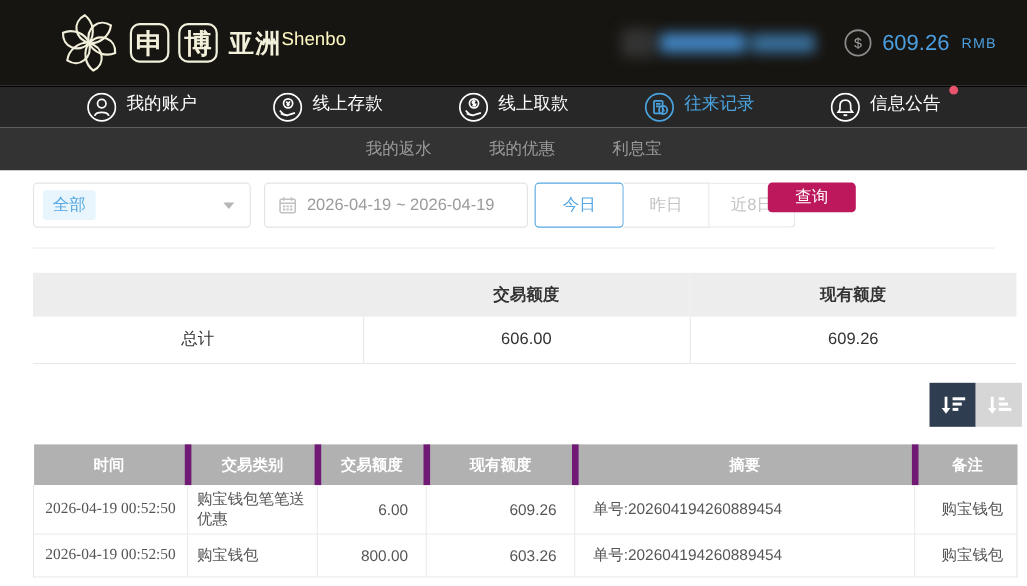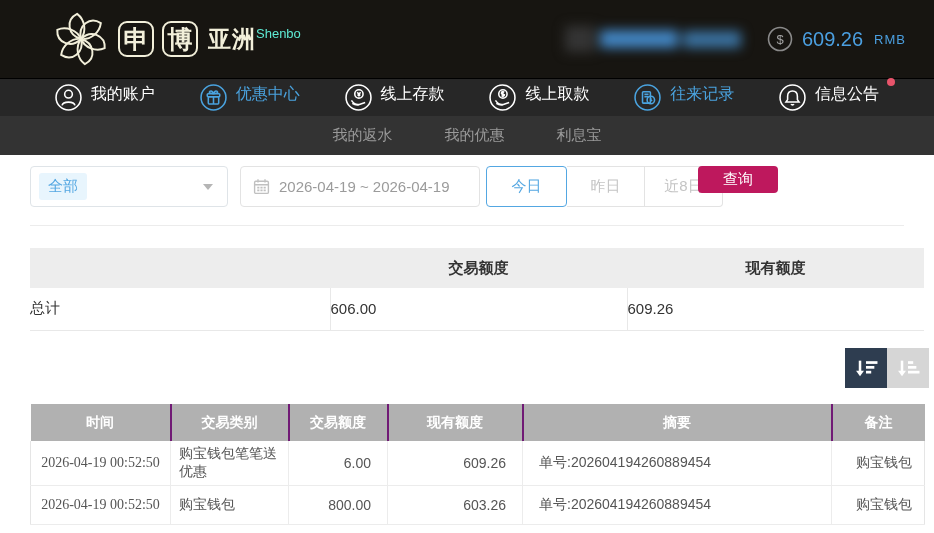--- a/index.html
+++ b/index.html
@@ -6,21 +6,21 @@
   html,body { width:934px; height:533px; }
   body { font-family:"Liberation Sans", sans-serif; background:#fff; overflow:hidden; }
 
   
   .header { height:78px; background:#171511; display:flex; align-items:center; justify-content:space-between; padding:0 28px 0 52px; }
   .logo { display:flex; align-items:center; gap:8px; color:#f2efda; }
   .logo-flower { width:58px; height:58px; }
   .logo-box { width:36px; height:36px; border:2px solid #f2efda; border-radius:9px; display:flex; align-items:center; justify-content:center; font-size:25px; font-weight:bold; }
   .logo-right { display:flex; flex-direction:row; line-height:1.05; margin-left:2px; }
   .logo-region { font-size:23px; font-weight:bold; letter-spacing:1px; }
-  .logo-en { font-size:13px; color:#5eead4; }
+  .logo-en { font-size:17px; color:#fef9c3; }
   .account { display:flex; align-items:center; gap:26px; }
   .user-blur { display:flex; align-items:center; gap:5px; filter:blur(6px); }
   .ub1 { width:30px; height:26px; background:#343434; }
   .ub2 { width:78px; height:18px; background:#4285c2; border-radius:2px; }
   .ub3 { width:58px; height:17px; background:#3a719f; border-radius:2px; }
   .balance { display:flex; align-items:center; gap:9px; }
   .dollar-circle { width:26px; height:26px; }
   .balance-amount { color:#4b9fe0; font-size:20px; }
   .balance-cur { color:#4b9fe0; font-size:13px; margin-left:2px; letter-spacing:1px; }
 
@@ -50,33 +50,33 @@
   .qbtn:last-child { border-radius:0 4px 4px 0; }
   .qbtn.active { border:1px solid #54a7e2; color:#54a7e2; border-radius:4px; }
 
   .search-btn { position:absolute; left:698px; top:11px; width:80px; height:27px; background:#be185d; border:none; border-radius:4px; color:#fff; font-size:15px; cursor:pointer; }
 
   .divider { position:absolute; top:70px; left:30px; width:874px; border-top:1px solid #ececec; }
 
   
   .summary { position:absolute; top:93px; left:30px; width:894px; border-collapse:collapse; table-layout:fixed; font-size:15px; color:#333; }
   .summary thead td { background:#ededed; height:40px; text-align:center; font-weight:bold; }
-  .summary tbody td { height:42px; text-align:left; background:#fff; border:1px solid #e8e8e8; border-top:none; }
+  .summary tbody td { height:42px; text-align:center; background:#fff; border:1px solid #e8e8e8; border-top:none; }
   .summary tbody td:first-child { border-left:none; }
   .summary tbody td:last-child { border-right:none; }
 
   
   .sort-box { position:absolute; top:193px; left:845px; display:flex; }
   .sort-btn { width:42px; height:40px; display:flex; align-items:center; justify-content:center; cursor:pointer; border:none; }
   .sort-btn.desc { background:#2e3d50; }
   .sort-btn.asc { background:#d6d6d6; }
 
   
   .records { position:absolute; top:249px; left:30px; width:894px; border-collapse:collapse; table-layout:fixed; }
-  .records th { background:#b1b1b1; color:#fff; font-size:14px; font-weight:bold; height:37px; border-right:2px solid #701a75; }
+  .records th { background:#b1b1b1; color:#fff; font-size:14px; font-weight:bold; height:37px; border-right:6px solid #701a75; }
   .records th:last-child { border-right:none; }
   .records td { background:#fff; color:#555; font-size:14px; height:39px; border:1px solid #ececec; border-top:none; padding:4px 8px; }
   .records td:first-child { border-left:1px solid #e5e5e5; }
   .records td:last-child { border-right:1px solid #e5e5e5; }
   .col-time { width:140px; } .col-type { width:118px; } .col-amt { width:99px; }
   .col-bal { width:135px; } .col-sum { width:309px; } .col-note { width:93px; }
   td.c-time { text-align:center; padding:4px 2px;font-family:Liberation Serif, serif; }
   td.c-type { text-align:left; }
   td.c-amt, td.c-bal { text-align:right; padding-right:16px; }
   td.c-sum { text-align:left; padding-left:16px; }
@@ -126,31 +126,20 @@
   <div class="nav-item">
     <span class="nav-icon">
       <svg width="27" height="27" viewBox="0 0 26 26" fill="none" stroke="currentColor" stroke-width="1.5">
         <circle cx="13" cy="13" r="12"></circle>
           <circle cx="13" cy="9.8" r="3.7"></circle>
         <path d="M6.8,20.6 C7.6,16.4 18.4,16.4 19.2,20.6"></path>
       </svg>
     </span>
     <span>我的账户</span>
   </div>
-  <div class="nav-item active">
-    <span class="nav-icon">
-      <svg width="27" height="27" viewBox="0 0 26 26" fill="none" stroke="currentColor" stroke-width="1.5">
-        <circle cx="13" cy="13" r="12"></circle>
-        <rect x="8" y="12.2" width="10" height="7" rx="0.8"></rect>
-        <rect x="7" y="9.4" width="12" height="2.8" rx="0.8"></rect>
-        <path d="M13,12.2 V19.2 M13,9.3 q-1.6,-3.6 -3.6,-2.1 q-1.6,1.6 3.6,2.1 M13,9.3 q1.6,-3.6 3.6,-2.1 q1.6,1.6 -3.6,2.1"></path>
-      </svg>
-    </span>
-    <span>优惠中心</span>
-  </div>
   <div class="nav-item">
     <span class="nav-icon">
       <svg width="27" height="27" viewBox="0 0 26 26" fill="none" stroke="currentColor" stroke-width="1.5">
         <circle cx="13" cy="13" r="12"></circle>
         <circle cx="13.4" cy="9.6" r="4"></circle>
         <path d="M11.8,8 l1.6,1.9 1.6,-1.9 M13.4,9.9 v2.2 M12,10.7 h2.8"></path>
         <path d="M6.2,15.8 q3.4,4.8 7.6,3.9 l5.6,-1.8 M7,18.6 q3.2,2 6.6,1.3"></path>
       </svg>
     </span>
     <span>线上存款</span>

